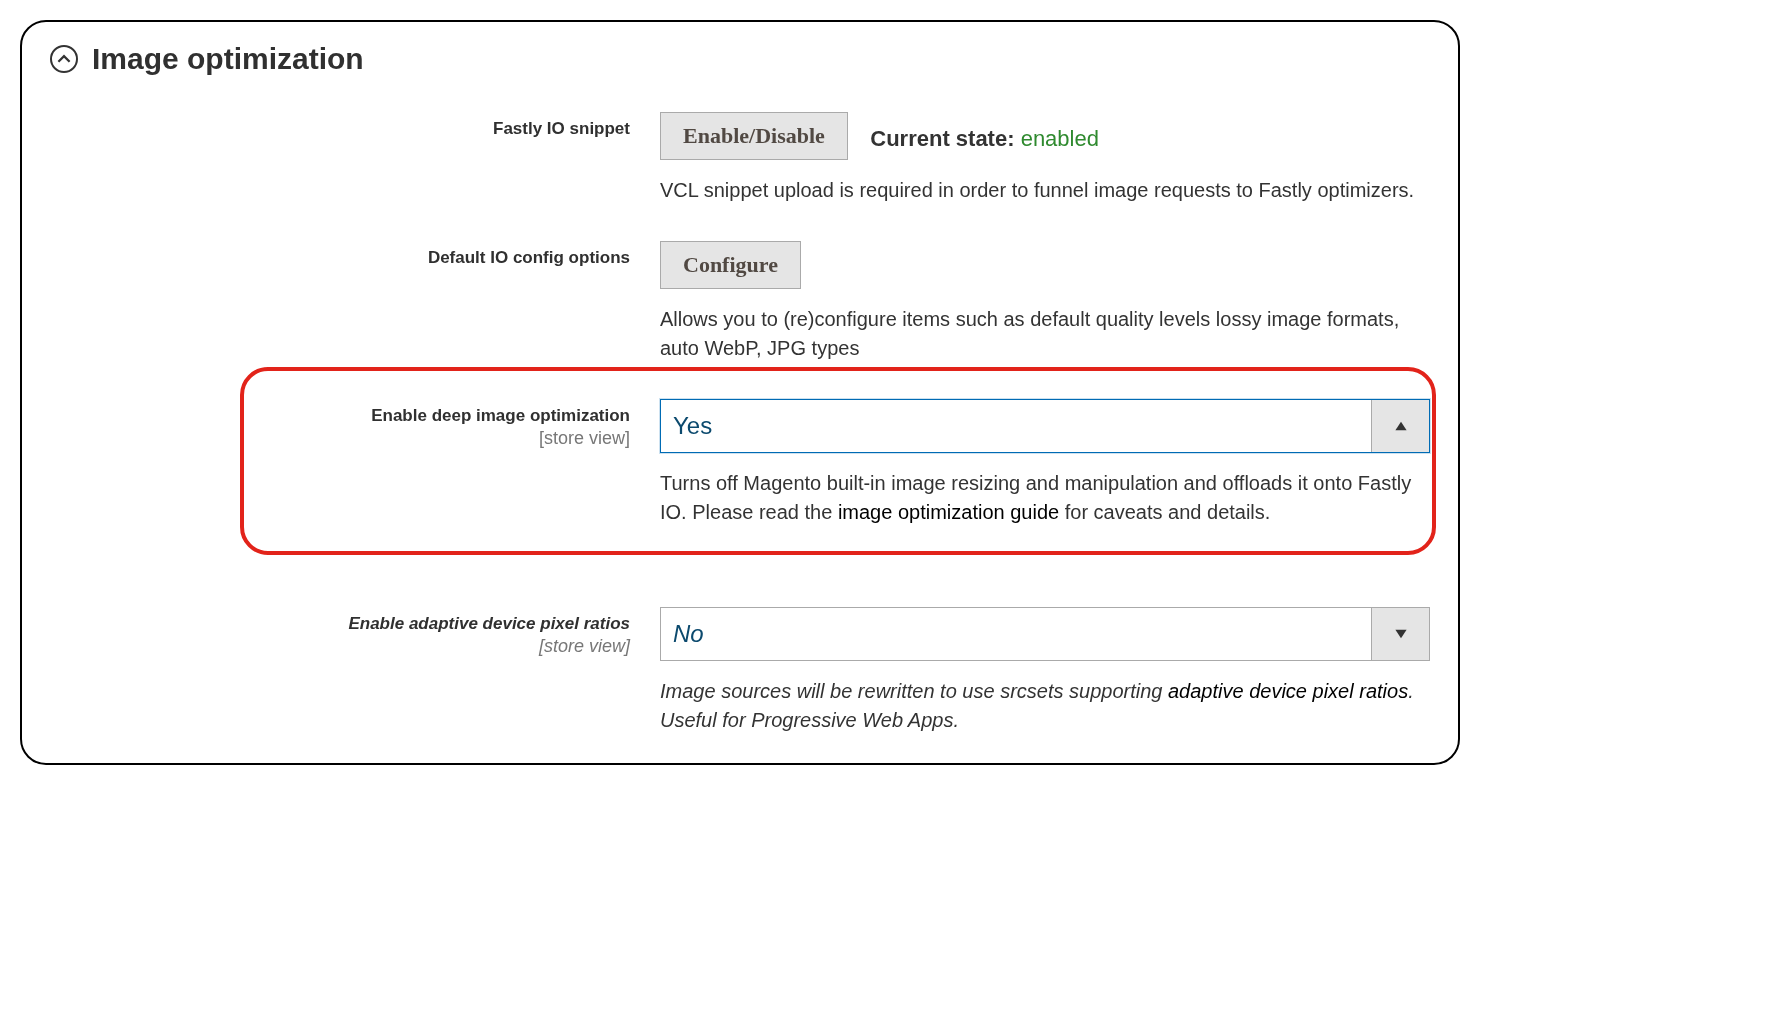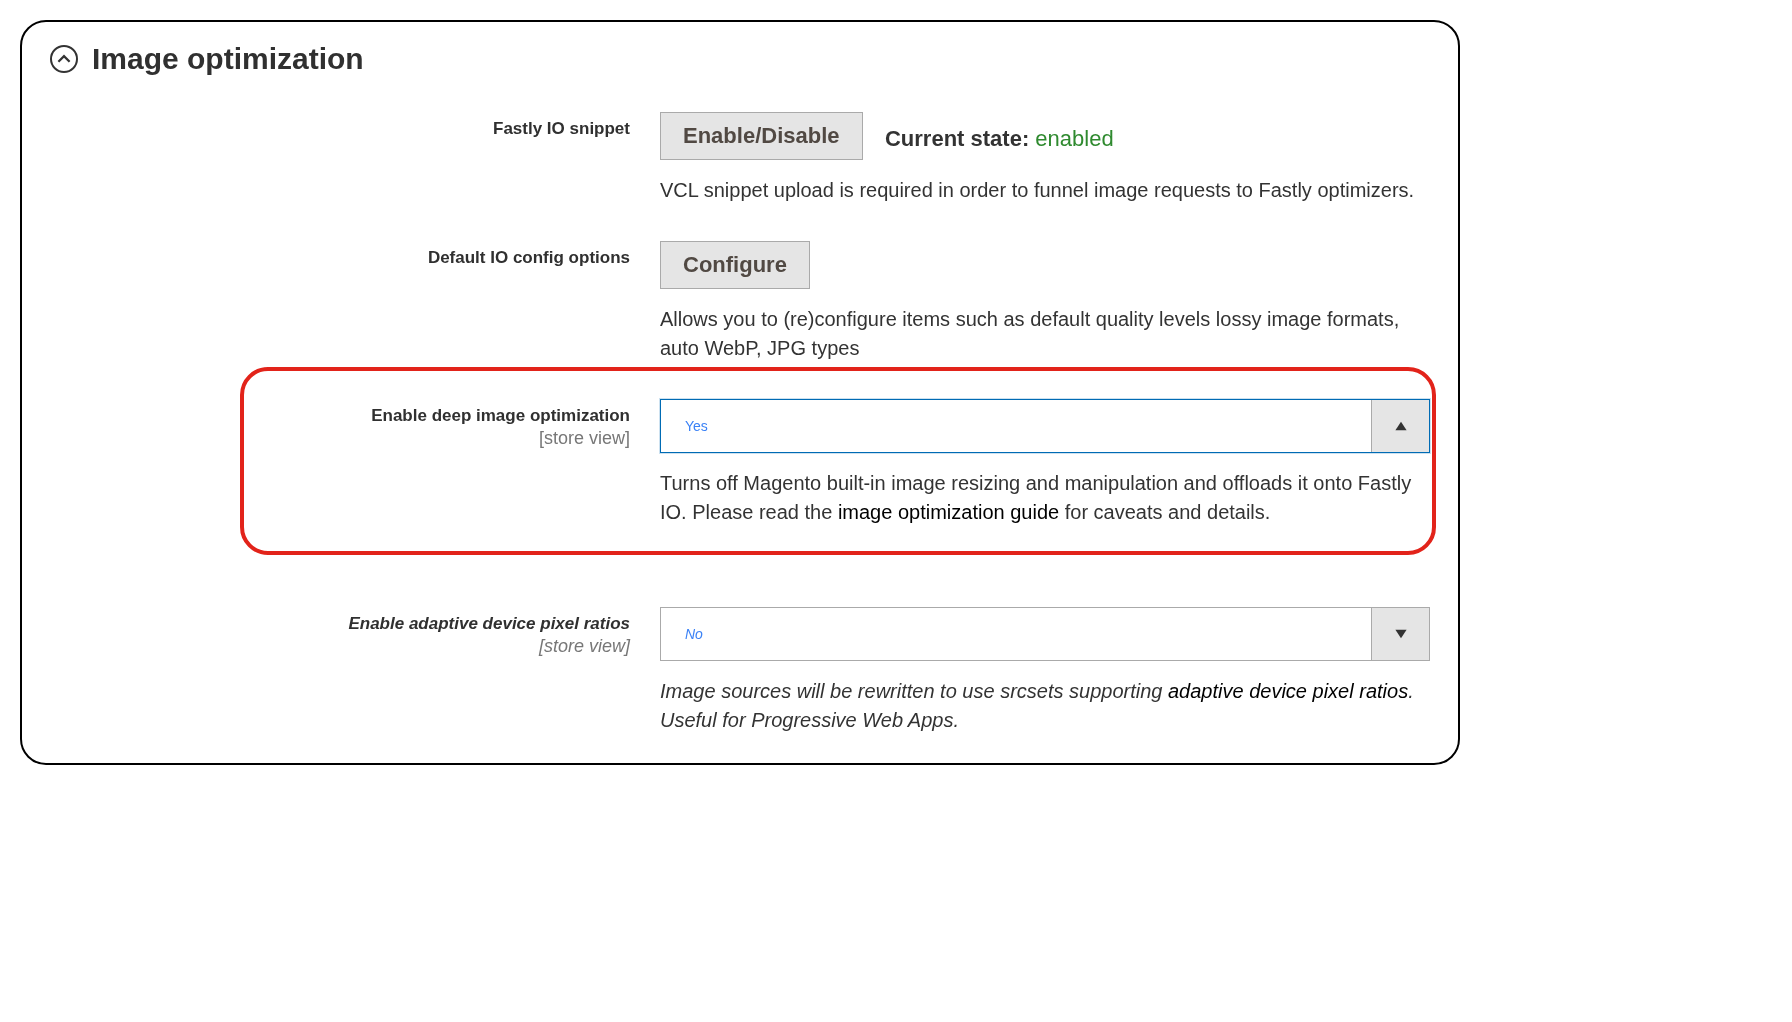--- a/index.html
+++ b/index.html
@@ -70,21 +70,21 @@
   }
   .btn {
     display: inline-block;
     background: #e5e5e5;
     border: 1px solid #aaa;
     padding: 10px 22px;
     font-size: 22px;
     font-weight: 700;
     color: #514943;
     cursor: pointer;
-    font-family: Liberation Sans, sans-serif;
+    font-family: Liberation Serif, serif;
   }
   .inline-state {
     display: inline-block;
     margin-left: 18px;
     font-size: 22px;
     vertical-align: middle;
   }
   .inline-state .state-label { font-weight: 700; }
   .state-value { color: #2f8a2f; }
   .help {
@@ -104,23 +104,23 @@
     height: 54px;
     background: #fff;
     cursor: pointer;
   }
   .select.focused {
     border: 1px solid #006bb4;
     box-shadow: 0 0 0 1px rgba(0,107,180,0.2);
   }
   .select-text {
     flex: 1;
-    padding: 0 24px;
-    font-size: 14px;
-    color: #3b82f6;
+    padding: 0 12px;
+    font-size: 24px;
+    color: #0c4a6e;
     display: flex;
     align-items: center;
   }
   .select-arrow {
     width: 58px;
     border-left: 1px solid #aaa;
     background: #e5e5e5;
     display: flex;
     align-items: center;
     justify-content: center;

